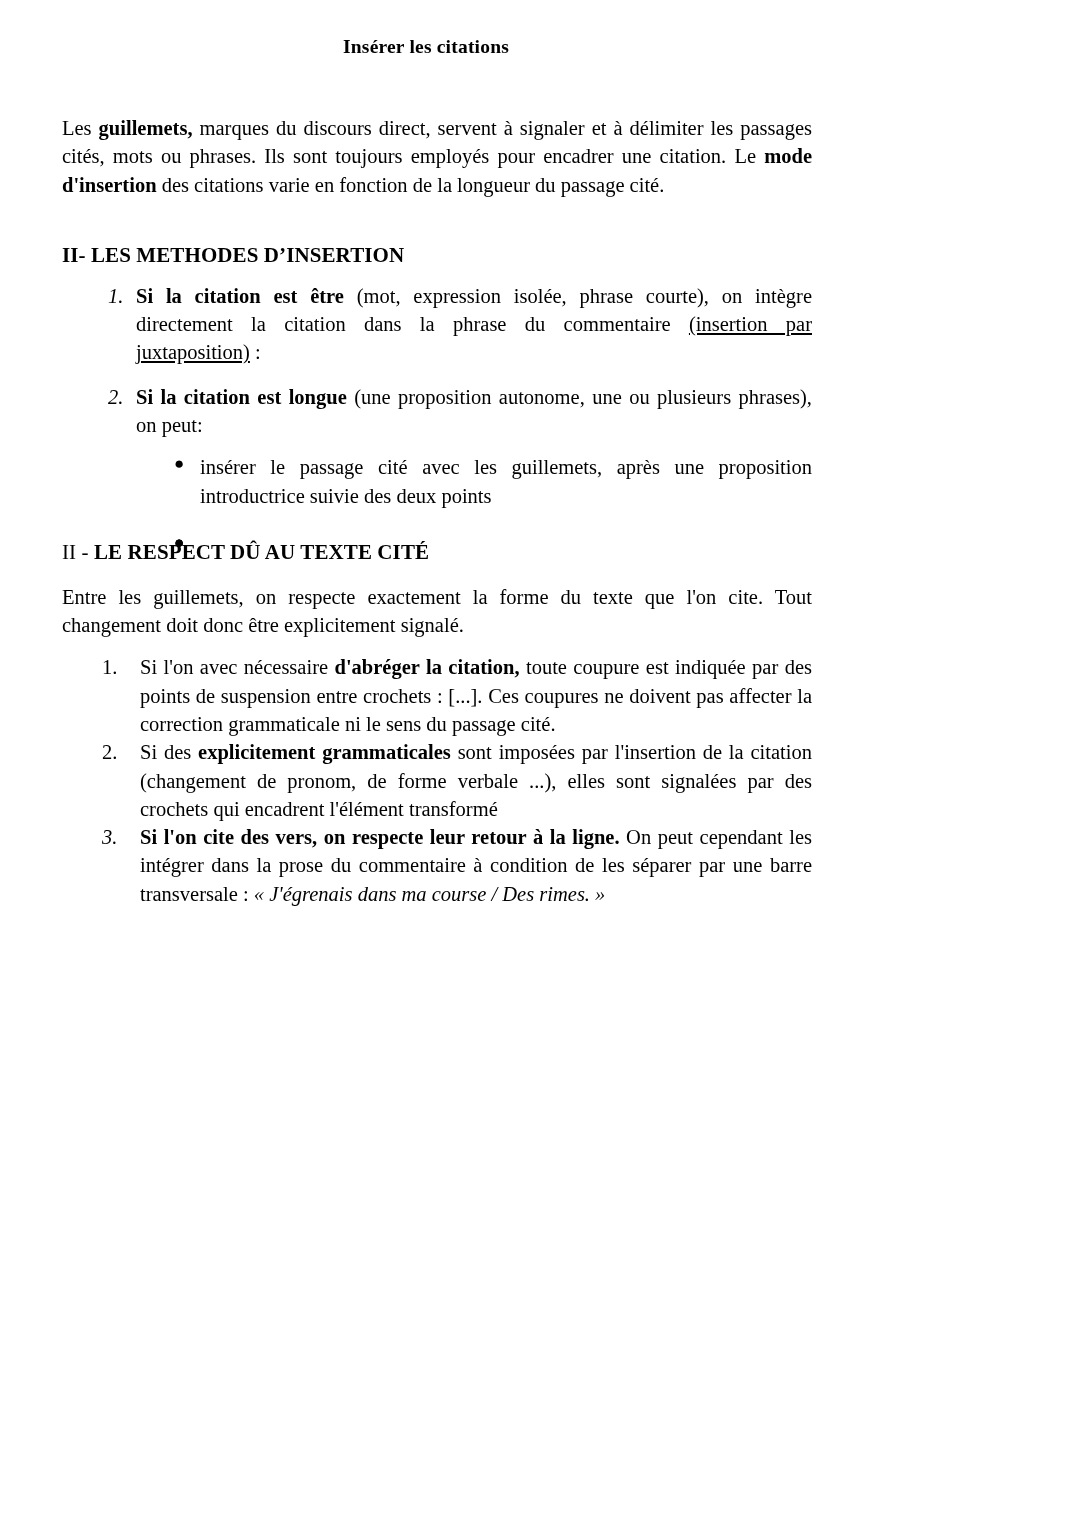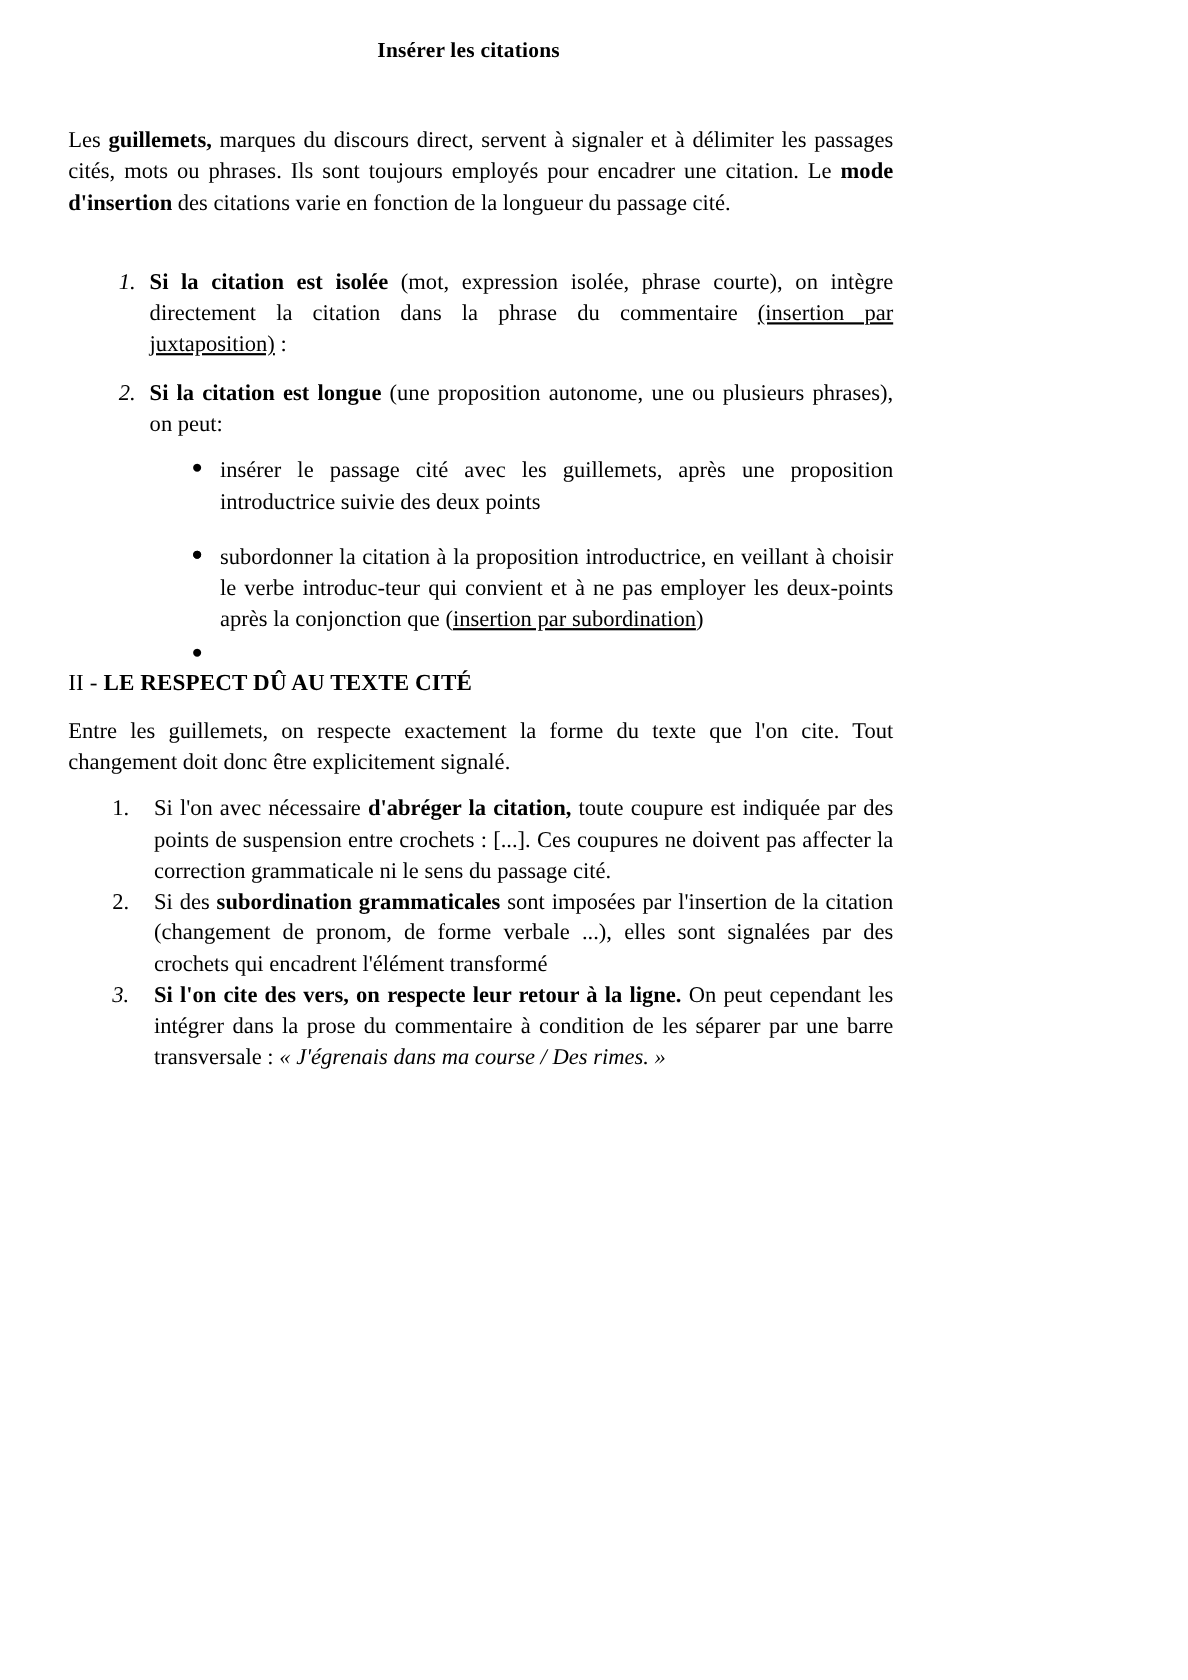--- a/index.html
+++ b/index.html
@@ -114,59 +114,59 @@
 <div class="page">
 
   <h1 class="doc-title">Insérer les citations</h1>
 
   <div class="h1-block">
 
     <p class="body-text"><span>Les </span><b>guillemets,</b><span> marques du discours direct, servent à signaler et à délimiter les passages cités, mots ou phrases. Ils sont toujours employés pour encadrer une citation. Le </span><b>mode d'insertion</b><span> des citations varie en fonction de la longueur du passage cité.</span></p>
   </div>
 
   <div class="h2-block">
+    <h2 class="section-heading">II- LES METHODES D’INSERTION</h2>
 
     <ol class="num-list">
       <li>
-        <span class="marker">1.</span><b>Si la citation est isolée</b><span> (mot, expression isolée, phrase courte), on intègre directement la citation dans la phrase du commentaire </span><u>(insertion par juxtaposition)</u><span> :</span>
+        <span class="marker">1.</span><b>Si la citation est être</b><span> (mot, expression isolée, phrase courte), on intègre directement la citation dans la phrase du commentaire </span><u>(insertion par juxtaposition)</u><span> :</span>
       </li>
       <li>
         <span class="marker">2.</span><b>Si la citation est longue</b><span> (une proposition autonome, une ou plusieurs phrases), on peut:</span>
       </li>
     </ol>
 
     <ul class="bullets">
       <li>
         <span class="dot">●</span>
           <span class="txt">insérer le passage cité avec les guillemets, après une proposition introductrice suivie des deux points</span>
       </li>
       <li>
         <span class="dot">●</span>
       </li>
       <li style="margin-bottom:4px;">
         <span class="dot">●</span>
-          <span class="txt"><span>subordonner la citation à la proposition introductrice, en veillant à choisir le verbe introduc-teur qui convient et à ne pas employer les deux-points après la conjonction que (</span><u>insertion par subordination</u><span>)</span></span>
       </li>
       <li class="last nojust">
         <span class="dot">●</span>
       </li>
     </ul>
   </div>
 
   <div class="h3-block">
     <h2 class="section-heading"><span class="numeral-light">II - </span><span>LE RESPECT DÛ AU TEXTE CITÉ</span></h2>
 
     <p class="body-text tight">Entre les guillemets, on respecte exactement la forme du texte que l'on cite. Tout changement doit donc être explicitement signalé.</p>
 
     <ol class="num-list upright">
       <li>
         <span class="marker">1.</span><span>Si l'on avec nécessaire </span><b>d'abréger la citation,</b><span> toute coupure est indiquée par des points de suspension entre crochets : [...]. Ces coupures ne doivent pas affecter la correction grammaticale ni le sens du passage cité.</span>
       </li>
       <li>
-        <span class="marker">2.</span><span>Si des </span><b>subordination grammaticales</b><span> sont imposées par l'insertion de la citation (changement de pronom, de forme verbale ...), elles sont signalées par des crochets qui encadrent l'élément transformé</span>
+        <span class="marker">2.</span><span>Si des </span><b>explicitement grammaticales</b><span> sont imposées par l'insertion de la citation (changement de pronom, de forme verbale ...), elles sont signalées par des crochets qui encadrent l'élément transformé</span>
       </li>
       <li>
         <span class="marker" style="font-style:italic;">3.</span><b>Si l'on cite des vers, on respecte leur retour à la ligne.</b><span> On peut cependant les intégrer dans la prose du commentaire à condition de les séparer par une barre transversale : </span><i>« J'égrenais dans ma course / Des rimes. »</i>
       </li>
     </ol>
   </div>
 
 </div>
 
 </body></html>

